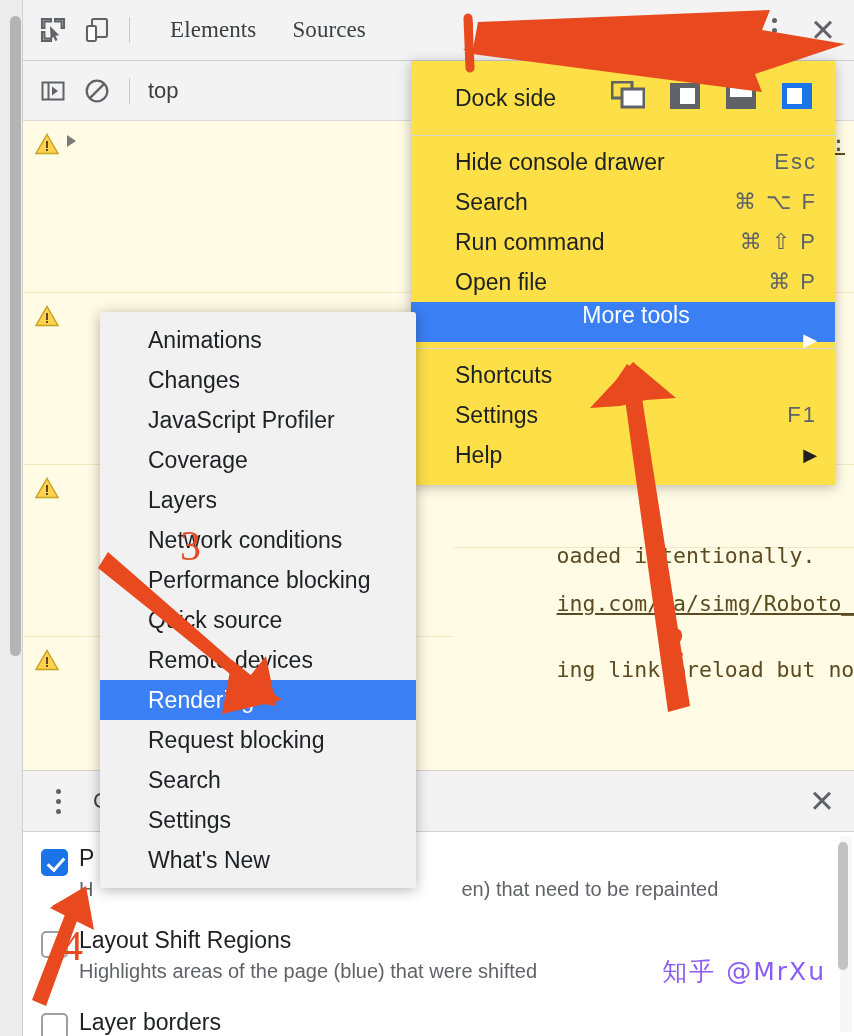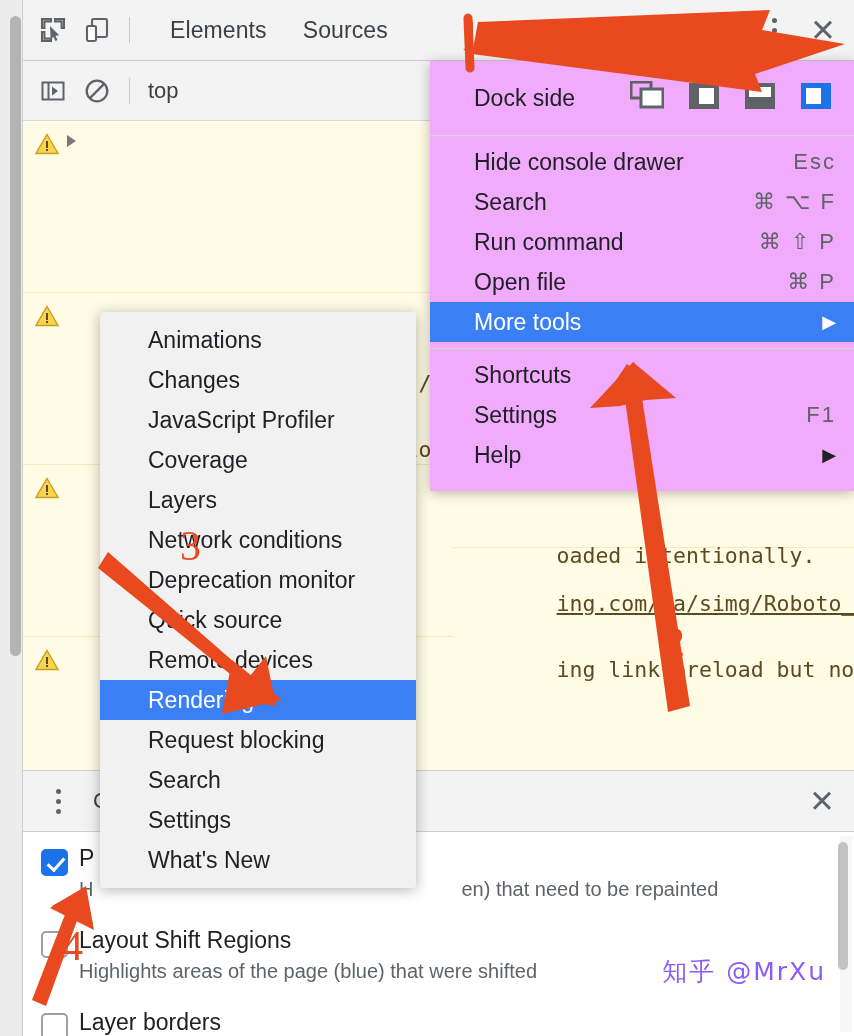--- a/index.html
+++ b/index.html
@@ -39,21 +39,21 @@
     border-bottom: 1px solid #cdcdcd;
     display: flex; align-items: center;
   }
   .tool-icon {
     width: 44px; height: 44px; display: flex; align-items: center; justify-content: center;
     color: #5a5a5a;
   }
   .tool-icon.first { margin-left: 8px; }
   .vsep { width: 1px; height: 26px; background: #c9c9c9; margin: 0 10px; }
 
-  .tabs { display: flex; align-items: center; height: 61px; margin-left: 12px; }
+  .tabs { display: flex; align-items: center; height: 61px; margin-left: 12px; font-family: Liberation Serif, serif; }
   .tab {
     position: relative;
     display: flex; align-items: center; padding: 0 18px;
     font-size: 23px; color: #3c4043; letter-spacing: .1px;
     height: 61px;
   }
   .tab.active { color: #202124; }
   .tab.active::after {
     content: ""; position: absolute; left: 6px; right: 6px; bottom: 0;
     height: 3px; background: #1a73e8;
@@ -153,41 +153,41 @@
     position: absolute; right: 3px; top: 4px; width: 12px; height: 196px;
     background: #f7f7f7;
   }
   .drawer-scroll-thumb {
     position: absolute; right: 4px; top: 6px; width: 10px; height: 128px;
     background: #c2c2c2; border-radius: 5px;
   }
 
   
   .menu-main {
-    position: absolute; left: 430px; top: 61px; width: 424px;
-    background: #f0abfc;
+    position: absolute; left: 411px; top: 61px; width: 424px;
+    background: #fde047;
     box-shadow: 0 2px 12px rgba(0,0,0,.28);
-    padding: 6px 0 16px 0;
+    padding: 6px 0 10px 0;
     z-index: 40;
   }
   .dock-row {
     display: flex; align-items: center; height: 62px; padding: 0 18px 0 44px;
   }
   .dock-label { font-size: 23px; color: #202124; }
   .dock-icons { margin-left: auto; display: flex; align-items: center; gap: 24px; margin-right: 4px; }
   .menu-sep { height: 1px; background: #d5d5d5; margin: 6px 0; }
 
   .mi {
     position: relative; display: flex; align-items: center;
     height: 40px; padding: 0 18px 0 44px;
     font-size: 23px; color: #202124;
   }
   .mi .accel { margin-left: auto; color: #5f6368; font-size: 22px; letter-spacing: 2px; }
   .mi .submenu-arrow { margin-left: auto; color: #202124; font-size: 18px; }
-  .mi.sel { background: #3b7ff4; color: #fff; }
+  .mi.sel { background: #3b7ff4; color: #fff; flex-direction: column; }
   .mi.sel .submenu-arrow { color: #fff; }
 
   
   .menu-sub {
     position: absolute; left: 100px; top: 312px; width: 316px;
     background: #f1f1f1;
     box-shadow: 0 2px 14px rgba(0,0,0,.30);
     border-radius: 3px;
     padding: 8px 0;
     z-index: 60;
@@ -470,21 +470,21 @@
     <div class="sub-mi">
       <span>Coverage</span>
       </div>
     <div class="sub-mi">
       <span>Layers</span>
       </div>
     <div class="sub-mi">
       <span>Network conditions</span>
       </div>
     <div class="sub-mi">
-      <span>Deprecation monitor</span>
+      <span>Performance blocking</span>
       </div>
     <div class="sub-mi">
       <span>Quick source</span>
       </div>
     <div class="sub-mi">
       <span>Remote devices</span>
       </div>
     <div class="sub-mi sel">
       <span>Rendering</span>
       </div>

